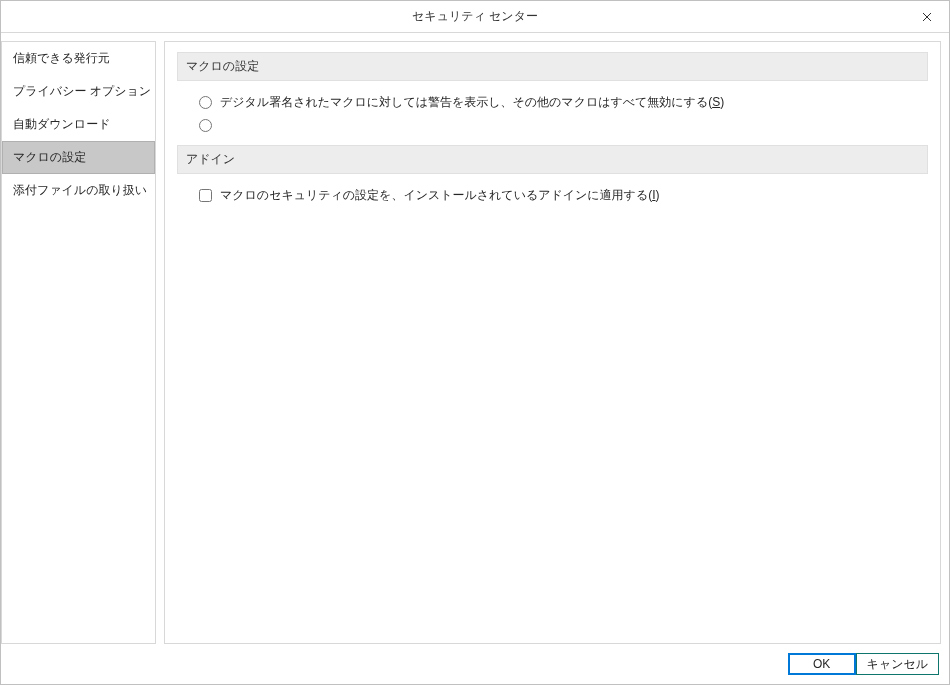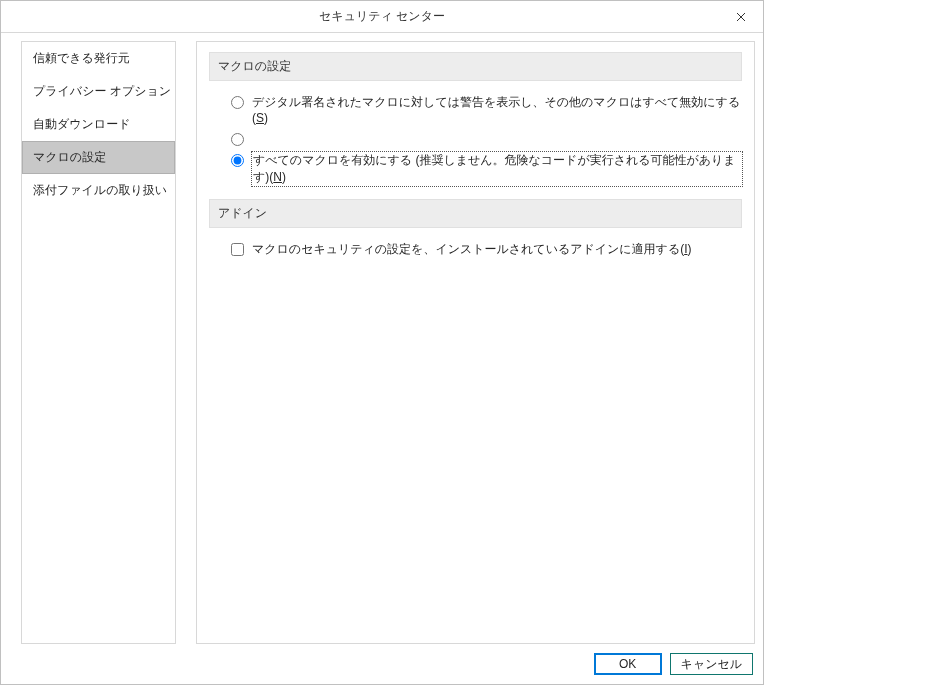--- a/index.html
+++ b/index.html
@@ -5,21 +5,21 @@
   * { box-sizing: border-box; margin: 0; padding: 0; }
   body {
     font-family: "Meiryo UI", "Yu Gothic UI", "Segoe UI", sans-serif;
     font-size: 12px;
     background: #ffffff;
     width: 950px;
     height: 685px;
     overflow: hidden;
   }
   .dialog {
-    width: 764px;
+    width: 950px;
     height: 685px;
     border: 1px solid #c0c0c0;
     background: #ffffff;
     display: flex;
     flex-direction: column;
   }
   .titlebar {
     height: 32px;
     display: flex;
     align-items: center;
@@ -40,22 +40,22 @@
     height: 31px;
     display: flex;
     align-items: center;
     justify-content: center;
     cursor: default;
   }
   .titlebar-close svg { width: 10px; height: 10px; }
   .body-area {
     flex: 1;
     display: flex;
-    padding: 8px 8px 0 20px;
-    gap: 20px;
+    padding: 8px 8px 0 0;
+    gap: 8px;
     min-height: 0;
   }
   .sidebar {
     width: 155px;
     border: 1px solid #d8d8d8;
     background: #ffffff;
     overflow: hidden;
   }
   .sidebar-item {
     padding: 7px 10px;
@@ -102,21 +102,21 @@
   .radio-label.focused {
     outline: 1px dotted #555;
     padding: 0 1px;
   }
   .section-gap { height: 10px; }
   .footer {
     height: 40px;
     display: flex;
     justify-content: flex-end;
     align-items: center;
-    gap: 8px;
+    gap: 0;
     padding: 0 10px;
   }
   .btn {
     min-width: 68px;
     height: 22px;
     border: 1px solid #0f766e;
     background: #ffffff;
     font-size: 12px;
     font-family: inherit;
     color: #262626;
@@ -156,24 +156,20 @@
     <div class="main">
       <div class="section-header">マクロの設定</div>
       <div id="macro-options">
           <div class="radio-row">
             <input type="radio" name="macro" id="macro-opt-1" style="">
             <label for="macro-opt-1" class="radio-label"><span>デジタル署名されたマクロに対しては警告を表示し、その他のマクロはすべて無効にする(</span><span class="mnemonic">S</span><span>)</span></label>
           </div>
           <div class="radio-row">
             <input type="radio" name="macro" id="macro-opt-2" style="">
           </div>
-          <div class="radio-row">
-            <input type="radio" name="macro" id="macro-opt-3" checked="" style="">
-            <label for="macro-opt-3" class="radio-label focused"><span>すべてのマクロを有効にする (推奨しません。危険なコードが実行される可能性があります)(</span><span class="mnemonic">N</span><span>)</span></label>
-          </div>
         </div>
 
       <div class="section-gap"></div>
 
       <div class="section-header">アドイン</div>
       <div class="check-row">
         <input type="checkbox" id="addin-cb" style="">
         <label for="addin-cb" class="check-label">
           <span>マクロのセキュリティの設定を、インストールされているアドインに適用する(</span><span class="mnemonic">I</span><span>)</span>
         </label>

